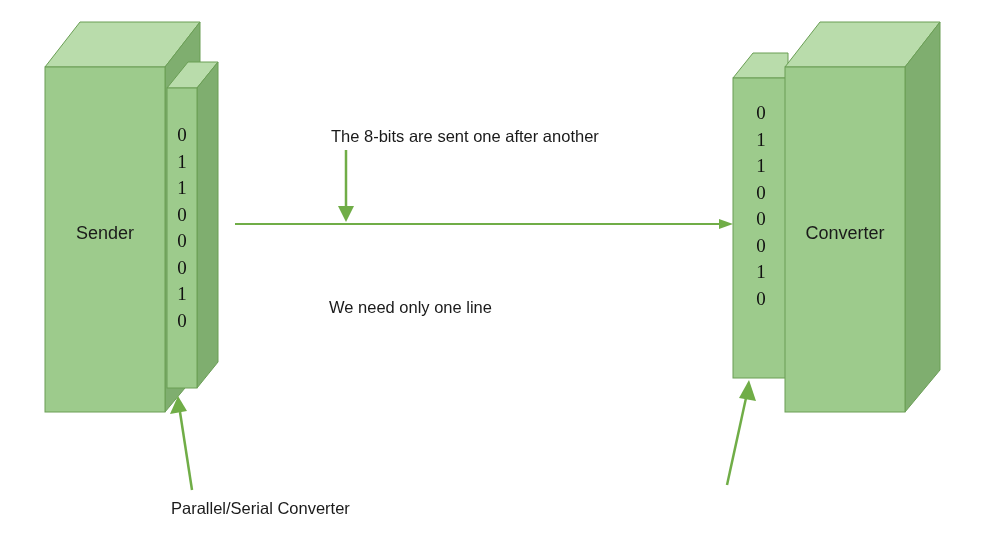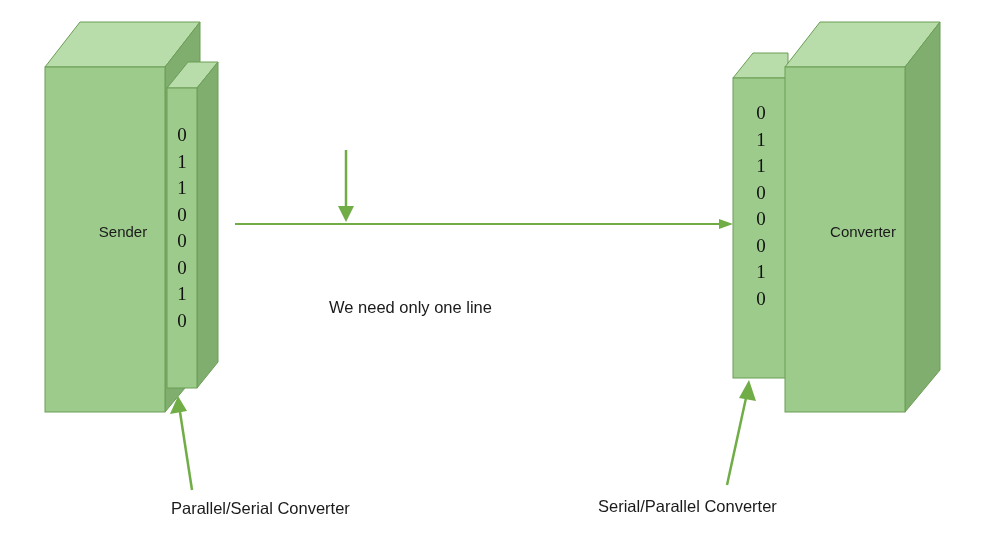--- a/index.html
+++ b/index.html
@@ -23,22 +23,21 @@
     height: 544px;
   }
   .txt {
     position: absolute;
     color: #1a1a1a;
     white-space: pre;
     line-height: 1;
   }
   .label-sans {
     font-family: "Liberation Sans", sans-serif;
-    font-size: 15px;
-    margin-left: 18px;
+    font-size: 18px;
   }
   .note-sans {
     font-family: "Liberation Sans", sans-serif;
     font-size: 16.5px;
   }
   .bitstream {
     font-family: "Liberation Serif", serif;
     font-size: 19px;
     letter-spacing: 0px;
     color: #111111;
@@ -133,21 +132,21 @@
       <span>0</span>
       <span>1</span>
       <span>1</span>
       <span>0</span>
       <span>0</span>
       <span>0</span>
       <span>1</span>
       <span>0</span>
     </div>
 
+  <div class="txt note-sans" style="left:331px; top:128px;">The 8-bits are sent one after another</div>
 
 
   <div class="txt note-sans" style="left:171px; top:500px;">Parallel/Serial Converter</div>
 
   <div class="txt note-sans" style="left:329px; top:299px;">We need only one line</div>
 
-  <div class="txt note-sans" style="left:598px; top:498px;">Serial/Parallel Converter</div>
 
 </div>
 
 </body></html>

